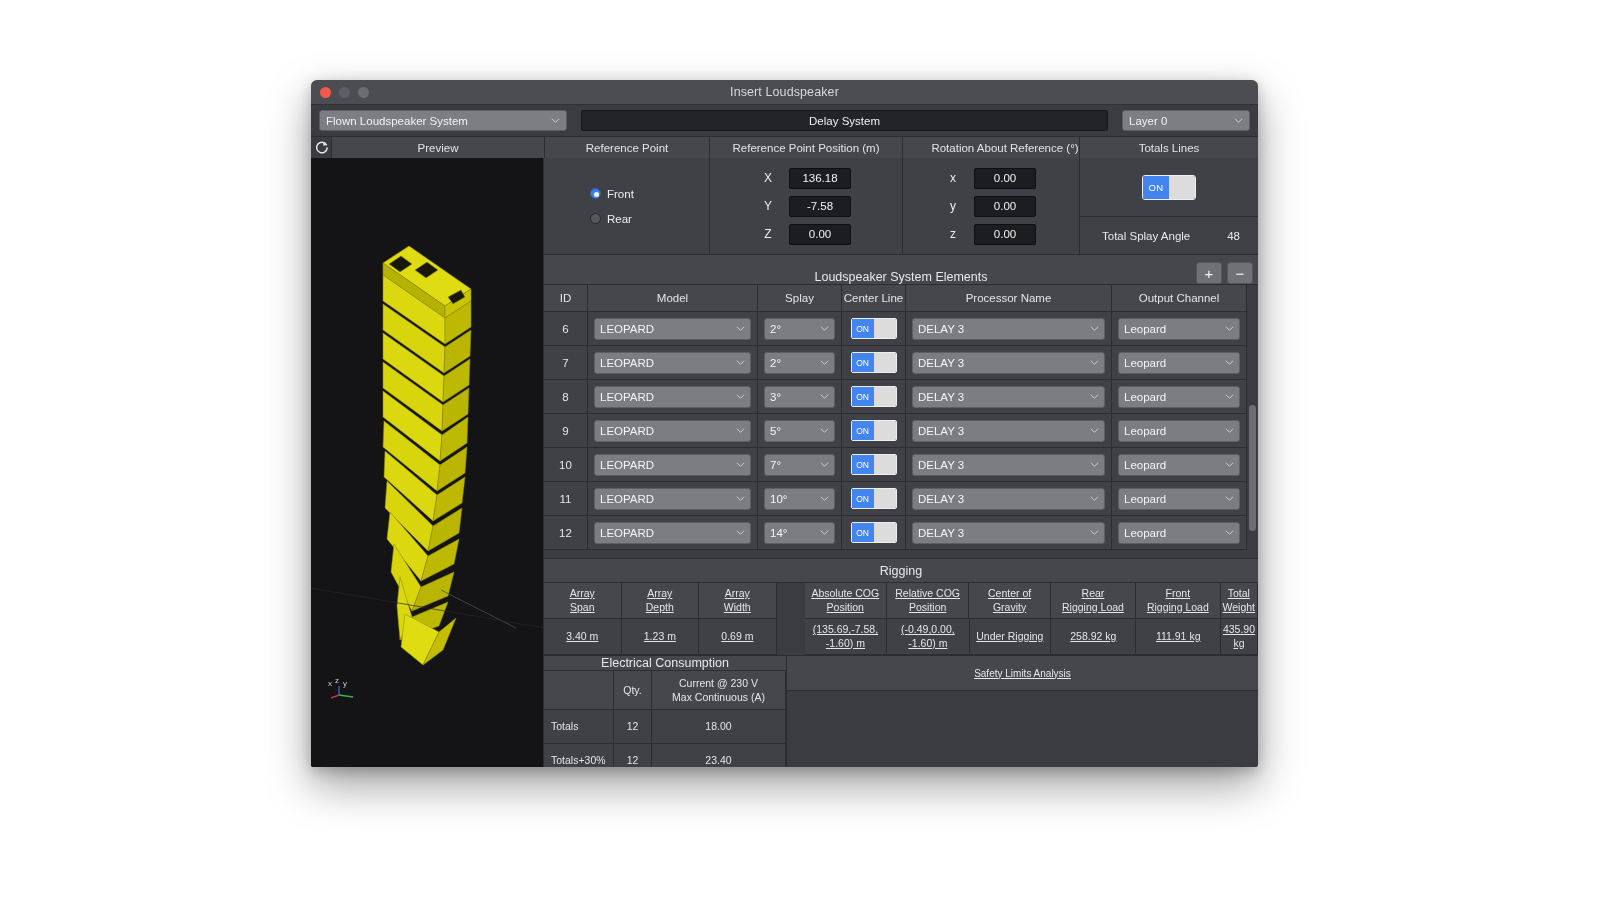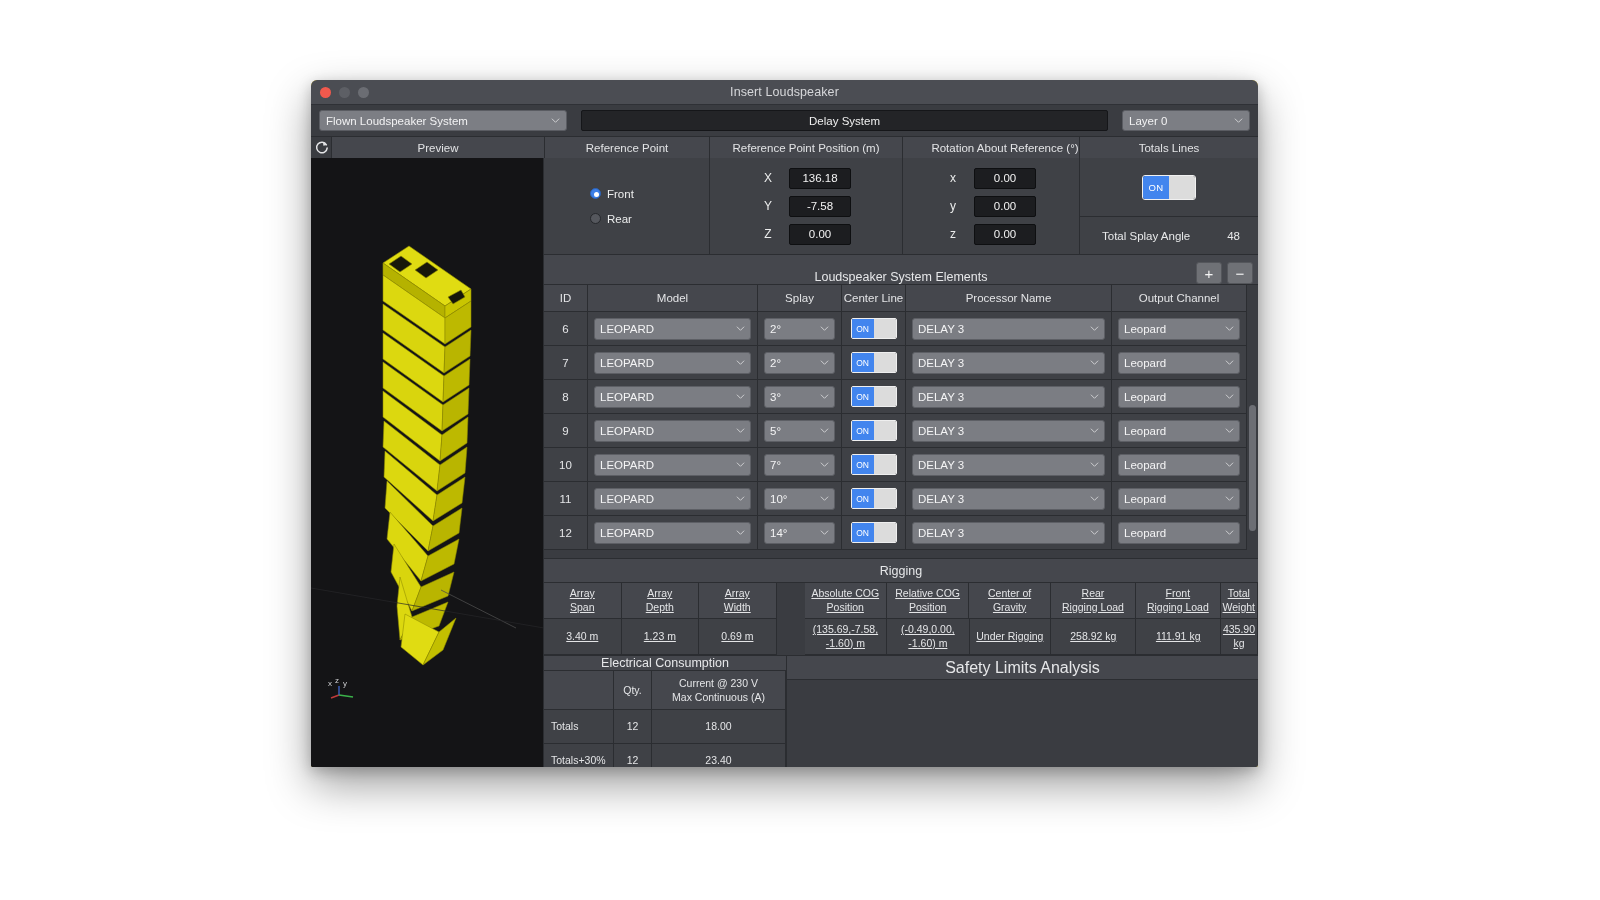--- a/index.html
+++ b/index.html
@@ -216,24 +216,24 @@
   .rbody .rcell { height: 36px; }
   .rc-0 { width: 79px; } .rc-1 { width: 79px; } .rc-2 { width: 79px; }
   .rc-3 { width: 84px; margin-left: 28px; } .rc-4 { width: 84px; } .rc-5 { width: 83px; }
   .rc-6 { width: 87px; } .rc-7 { width: 86px; } .rc-8 { flex: 1; }
 
   
   #bottom { display: flex; flex: 1; min-height: 0; }
   #ec-col { width: 243px; flex: none; display: flex; flex-direction: column; border-right: 1px solid #2b2d31; }
   #sl-col { flex: 1; display: flex; flex-direction: column; }
   #sl-hd {
-    height: 25px; background: #45474d;
+    height: 36px; background: #45474d;
     display: flex; align-items: center; justify-content: center;
-    font-size: 16px; color: #e6e7e9;
-    border-top: 1px solid #2b2d31; border-bottom: 1px solid #2b2d31;
+    font-size: 10px; color: #e6e7e9;
+    border-top: 1px solid #2b2d31; border-bottom: 1px solid #2b2d31; text-decoration: underline;
   }
   #sl-area { flex: 1; background: #58595d; display: flex; align-items: flex-end; justify-content: flex-end; padding: 0 7px 9px 0; gap: 8px; }
   .bigbtn {
     width: 78px; height: 25px;
     background: #6f7176; border: 1px solid #5a5c61; border-radius: 3px;
     display: flex; align-items: center; justify-content: center;
     font-size: 11.5px; color: #f4f4f5;
   }
   .ecrow { display: flex; }
   .eccell {

